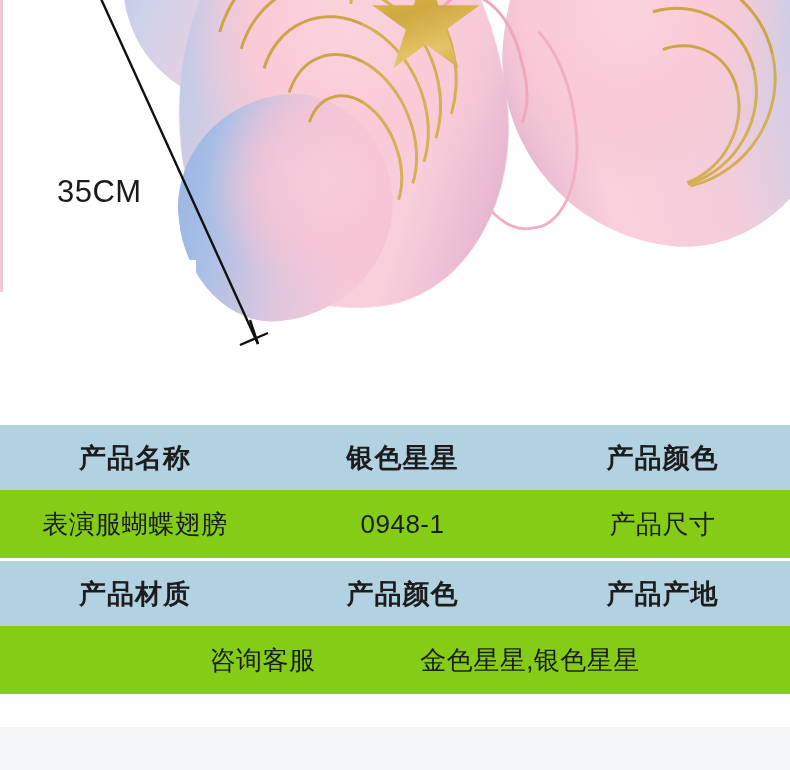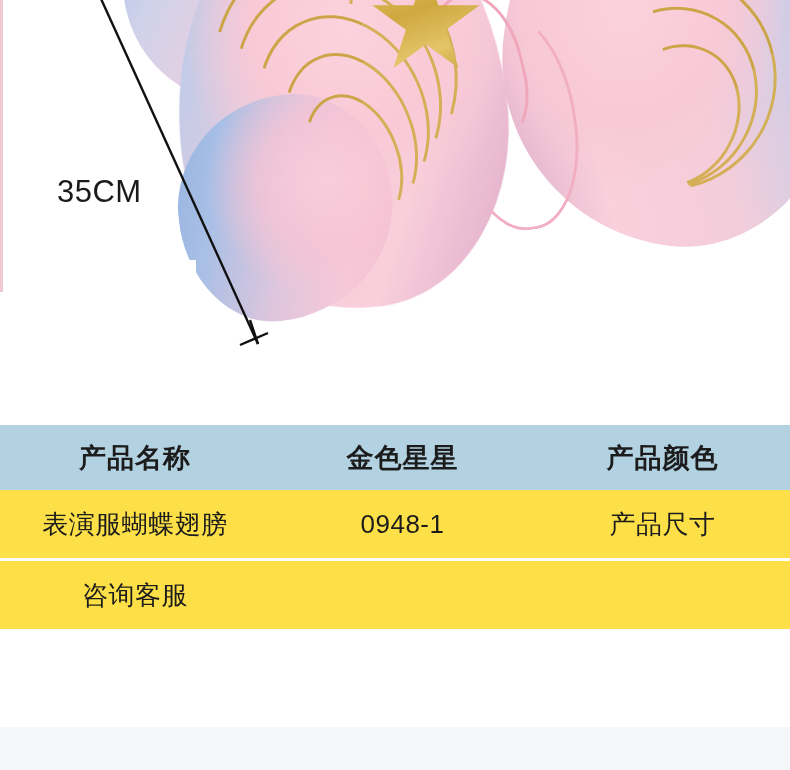--- a/index.html
+++ b/index.html
@@ -198,27 +198,28 @@
   .spec-table {
     position: absolute;
     left: 0;
     top: 425px;
     width: 790px;
   }
   .spec-row {
     display: flex;
     width: 790px;
     box-sizing: border-box;
+    justify-content: center;
   }
   .spec-row.head {
     background: #b3d2e1;
     height: 65px;
   }
   .spec-row.body {
-    background: #fde047;
+    background: #84cc16;
     height: 68px;
   }
   .spec-cell {
     display: flex;
     align-items: center;
     justify-content: center;
     box-sizing: border-box;
     color: #1c1c1c;
     font-family: "Liberation Sans", "DejaVu Sans", sans-serif;
   }
@@ -290,34 +291,40 @@
       <line x1="258" y1="344" x2="250" y2="320" stroke="#111111" stroke-width="2.4"></line>
     </svg>
 
     <div class="dim-label">35CM</div>
   </div>
 
   <div class="spec-table">
 
     <div class="spec-row head">
       <div class="spec-cell c1">产品名称</div>
-      <div class="spec-cell c2">金色星星</div>
+      <div class="spec-cell c2">银色星星</div>
       <div class="spec-cell c3">产品颜色</div>
     </div>
 
     <div class="spec-row body">
       <div class="spec-cell c1">表演服蝴蝶翅膀</div>
       <div class="spec-cell c2">0948-1</div>
       <div class="spec-cell c3">产品尺寸</div>
     </div>
 
     <div class="gap-row"></div>
 
+    <div class="spec-row head">
+      <div class="spec-cell c1">产品材质</div>
+      <div class="spec-cell c2">产品颜色</div>
+      <div class="spec-cell c3">产品产地</div>
+    </div>
 
     <div class="spec-row body">
       <div class="spec-cell c1">咨询客服</div>
+      <div class="spec-cell c2">金色星星,银色星星</div>
     </div>
 
   </div>
 
   <div class="footer-strip"></div>
 
 </div>
 
 </body></html>

